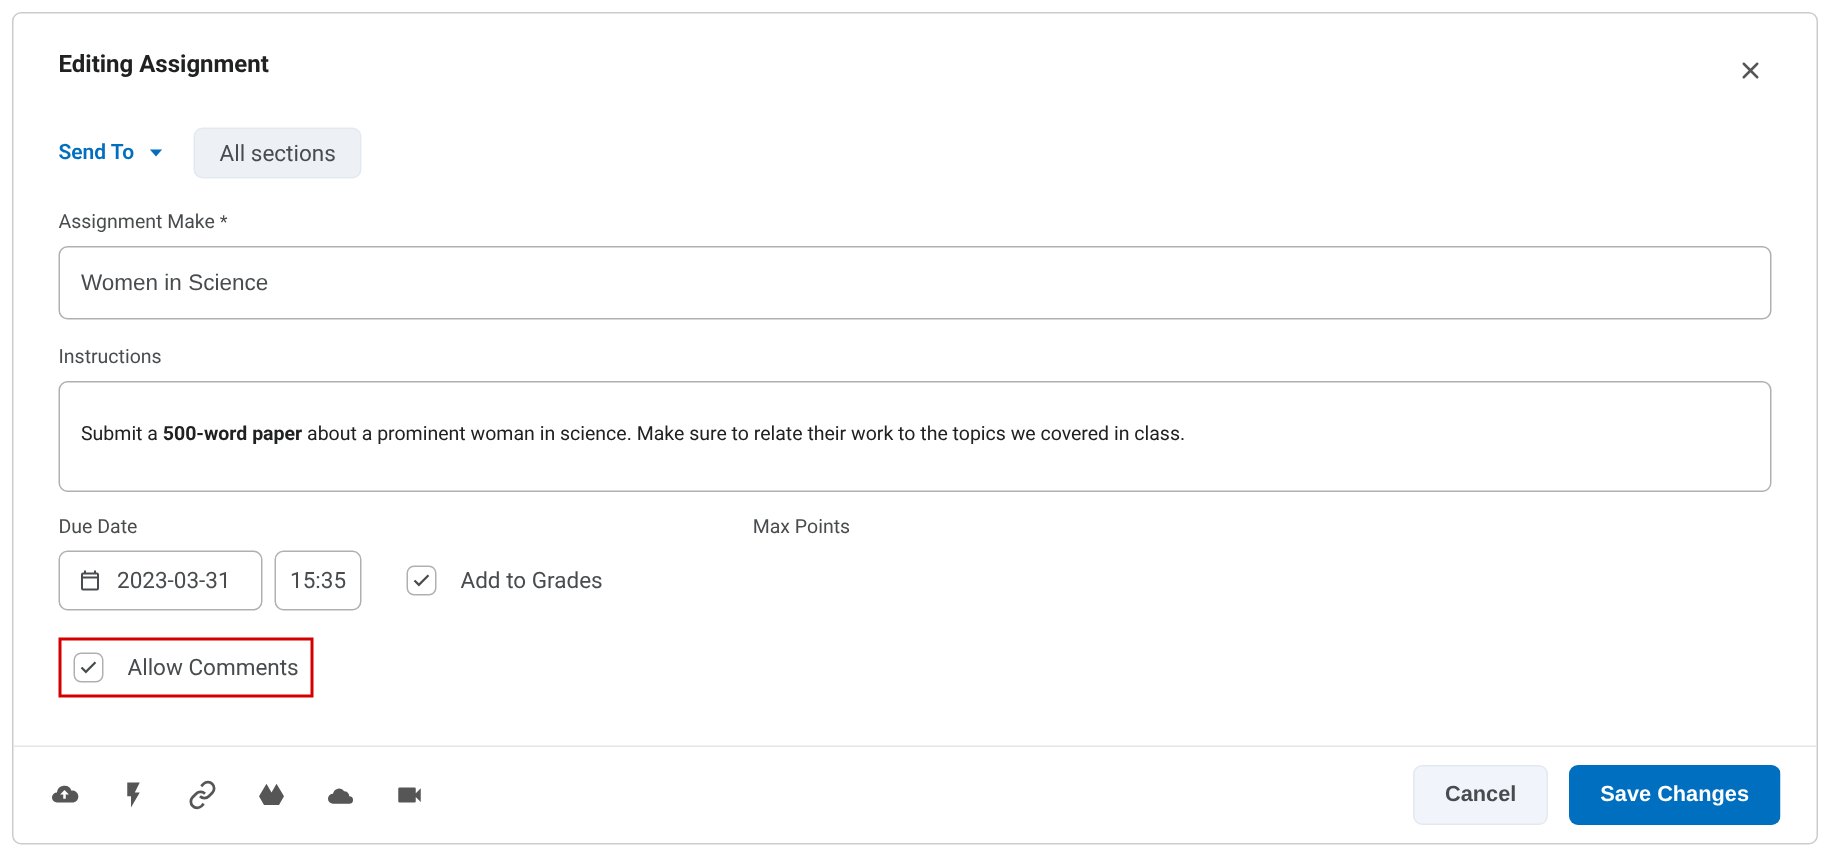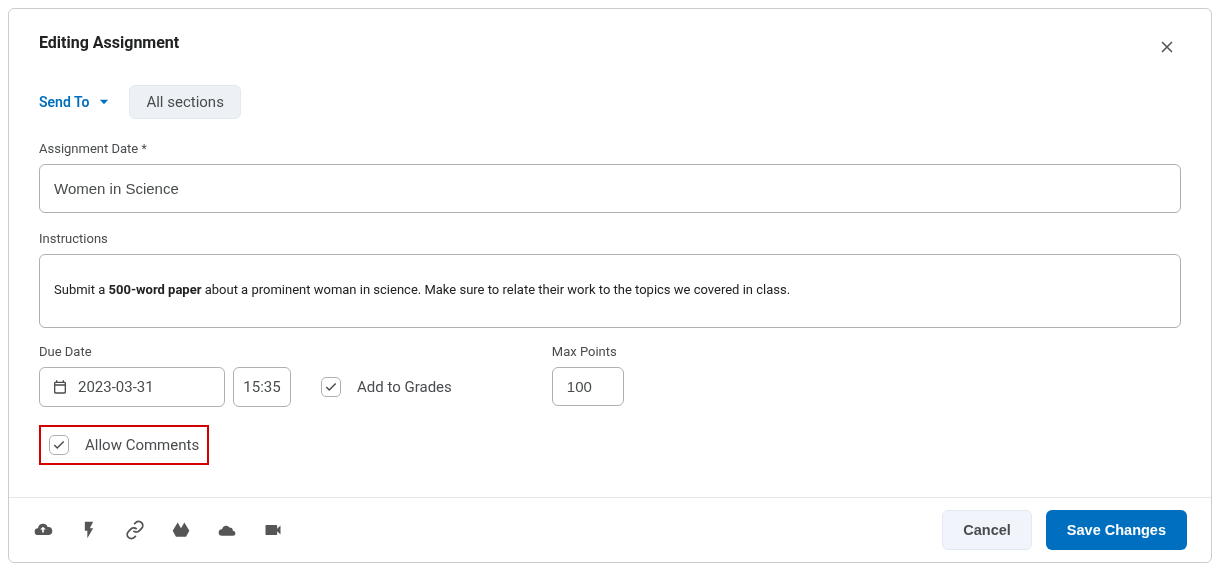--- a/index.html
+++ b/index.html
@@ -130,21 +130,21 @@
       border-radius: 6px;
       padding: 10px 12px;
       display: flex;
       align-items: center;
       gap: 10px;
       font-size: 15px;
       color: #494c4e;
       background: #fff;
     }
     .date-input.date-field {
-      width: 186px;
+      width: 136px;
     }
     .date-input.time-field {
       width: 58px;
       justify-content: center;
     }
     .calendar-icon {
       width: 16px;
       height: 16px;
       fill: #494c4e;
     }
@@ -263,21 +263,21 @@
         <span>Send To</span>
         <svg class="chevron-down" viewBox="0 0 24 24">
             <path d="M5 8l7 8 7-8z"></path>
           </svg>
       </span>
       <span class="chip">All sections</span>
     </div>
 
     <div>
       <label class="field-label">
-        <span>Assignment Date</span>
+        <span>Assignment Make</span>
         <span class="required-star">*</span>
       </label>
       <input type="text" class="text-input" value="Women in Science" style="">
     </div>
 
     <div class="instructions-block">
       <label class="field-label">Instructions</label>
       <div class="instructions-box">
         <span>Submit a </span><span class="bold">500-word paper</span><span> about a prominent woman in science. Make sure to relate their work to the topics we covered in class.</span>
       </div>
@@ -302,21 +302,20 @@
                   <polyline points="4 12 9 17 20 6"></polyline>
                 </svg>
             </span>
             <span>Add to Grades</span>
           </label>
         </div>
       </div>
 
       <div class="max-points-group">
         <label class="field-label">Max Points</label>
-        <input type="text" class="points-input" value="100" style="">
       </div>
     </div>
 
     <div class="allow-comments-row">
       <div class="highlight-box">
         <label class="checkbox-wrap">
           <span class="checkbox-box">
             <svg class="checkmark" viewBox="0 0 24 24">
                 <polyline points="4 12 9 17 20 6"></polyline>
               </svg>

